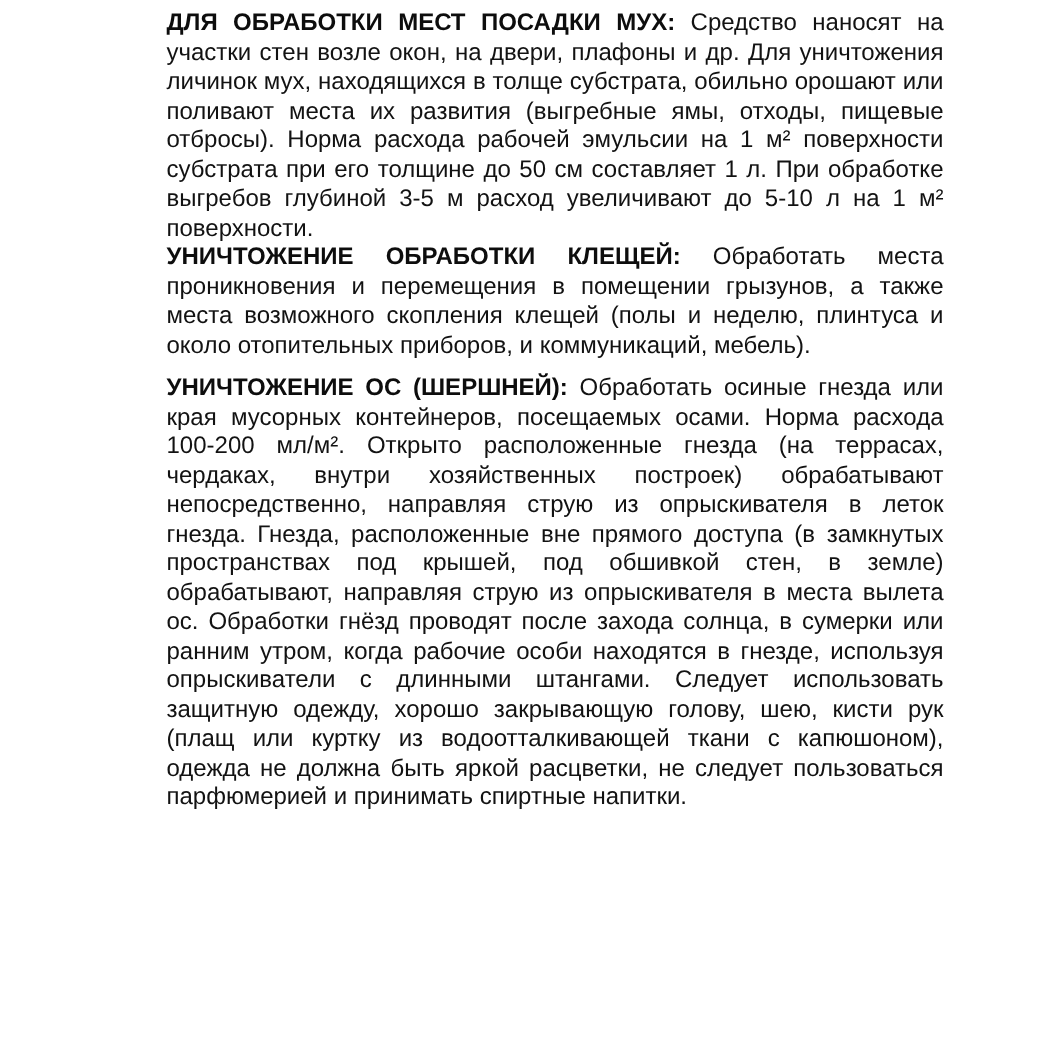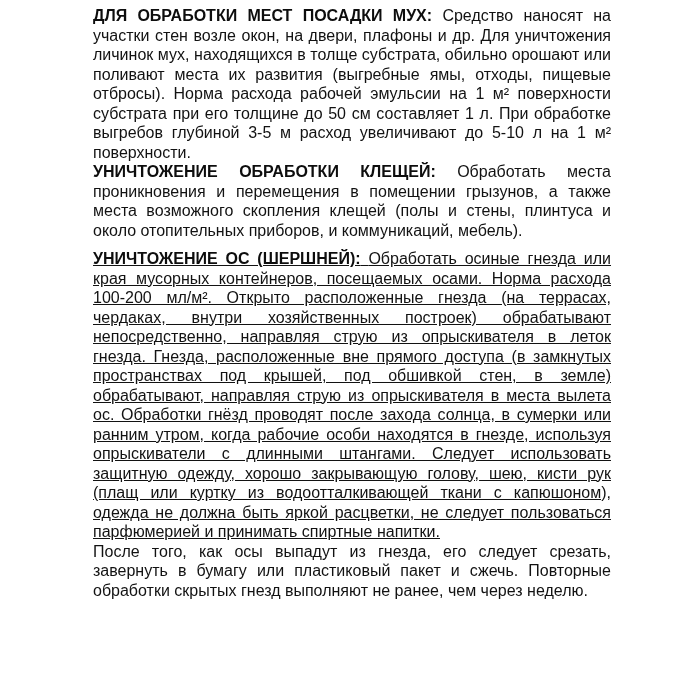--- a/index.html
+++ b/index.html
@@ -9,50 +9,48 @@
   }
   .page {
     position: relative;
     width: 700px;
     height: 700px;
     background: #ffffff;
     overflow: hidden;
   }
   .textblock {
     position: absolute;
-    left: 93px;
+    left: 111px;
     top: 6px;
     width: 518px;
     font-family: "Liberation Sans", "DejaVu Sans", sans-serif;
     font-size: 16px;
     line-height: 19.5px;
     color: #121212;
     text-align: justify;
   }
   .textblock p {
     margin: 0;
     padding: 0;
   }
   .section-header {
     font-weight: bold;
     color: #0d0d0d;
   }
   .gap-before {
     margin-top: 9px !important;
-    text-decoration: underline;
   }
 </style>
 </head>
 <body>
 
 <div class="page">
   <div class="textblock">
 
     <p><span class="section-header">ДЛЯ ОБРАБОТКИ МЕСТ ПОСАДКИ МУХ:</span> <span>Средство наносят на участки стен возле окон, на двери, плафоны и др. Для уничтожения личинок мух, находящихся в толще субстрата, обильно орошают или поливают места их развития (выгребные ямы, отходы, пищевые отбросы). Норма расхода рабочей эмульсии на 1 м² поверхности субстрата при его толщине до 50 см составляет 1 л. При обработке выгребов глубиной 3-5 м расход увеличивают до 5-10 л на 1 м² поверхности.</span></p>
 
-    <p><span class="section-header">УНИЧТОЖЕНИЕ ОБРАБОТКИ КЛЕЩЕЙ:</span> <span>Обработать места проникновения и перемещения в помещении грызунов, а также места возможного скопления клещей (полы и стены, плинтуса и около отопительных приборов, и коммуникаций, мебель).</span></p>
+    <p><span class="section-header">УНИЧТОЖЕНИЕ ОБРАБОТКИ КЛЕЩЕЙ:</span> <span>Обработать места проникновения и перемещения в помещении грызунов, а также места возможного скопления клещей (полы и неделю, плинтуса и около отопительных приборов, и коммуникаций, мебель).</span></p>
 
     <p class="gap-before"><span class="section-header">УНИЧТОЖЕНИЕ ОС (ШЕРШНЕЙ):</span> <span>Обработать осиные гнезда или края мусорных контейнеров, посещаемых осами. Норма расхода 100-200 мл/м². Открыто расположенные гнезда (на террасах, чердаках, внутри хозяйственных построек) обрабатывают непосредственно, направляя струю из опрыскивателя в леток гнезда. Гнезда, расположенные вне прямого доступа (в замкнутых пространствах под крышей, под обшивкой стен, в земле) обрабатывают, направляя струю из опрыскивателя в места вылета ос. Обработки гнёзд проводят после захода солнца, в сумерки или ранним утром, когда рабочие особи находятся в гнезде, используя опрыскиватели с длинными штангами. Следует использовать защитную одежду, хорошо закрывающую голову, шею, кисти рук (плащ или куртку из водоотталкивающей ткани с капюшоном), одежда не должна быть яркой расцветки, не следует пользоваться парфюмерией и принимать спиртные напитки.</span></p>
 
-    <p><span>После того, как осы выпадут из гнезда, его следует срезать, завернуть в бумагу или пластиковый пакет и сжечь. Повторные обработки скрытых гнезд выполняют не ранее, чем через неделю.</span></p>
 
   </div>
 </div>
 
 </body></html>

